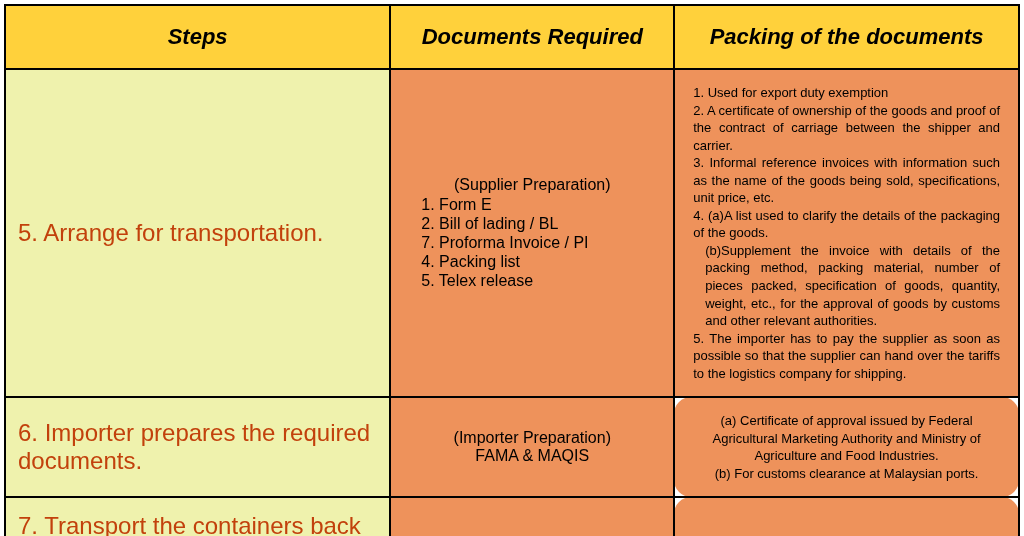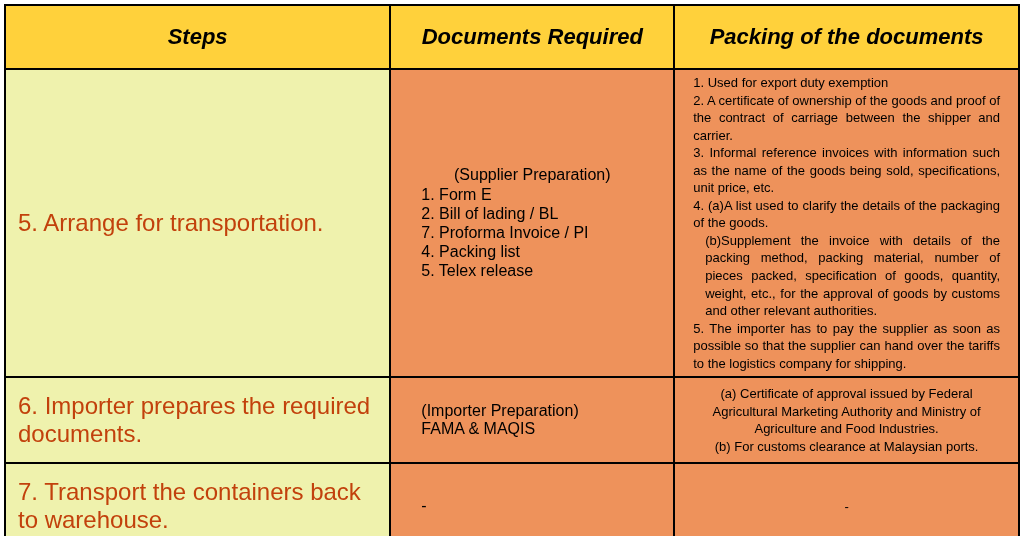--- a/index.html
+++ b/index.html
@@ -37,30 +37,30 @@
     color: #c2410c;
     text-align: left;
   }
   td.docs {
     background: #ee925b;
     padding: 14px 30px;
     font-size: 16px;
     color: #000;
     text-align: left;
   }
-  td.docs.center { }
+  td.docs.center { text-align: center; }
   td.feat {
     background: #ee925b;
-    padding: 4px 18px;
+    padding: 14px 18px;
     font-size: 13px;
     color: #000;
     text-align: justify;
     line-height: 1.35;
   }
-  td.feat.center { text-align: center; }
+  td.feat.center { text-align: center; border-radius: 17px; }
   .docs-note { text-align: center; display: block; margin-bottom: 2px; }
   .docs-list { padding-left: 0; }
   .docs-list div { margin-bottom: 1px; }
   .feat-block div { margin-bottom: 0; }
   .indent { padding-left: 12px; display: block; }
 </style>
 </head>
 <body>
 
 <table>

